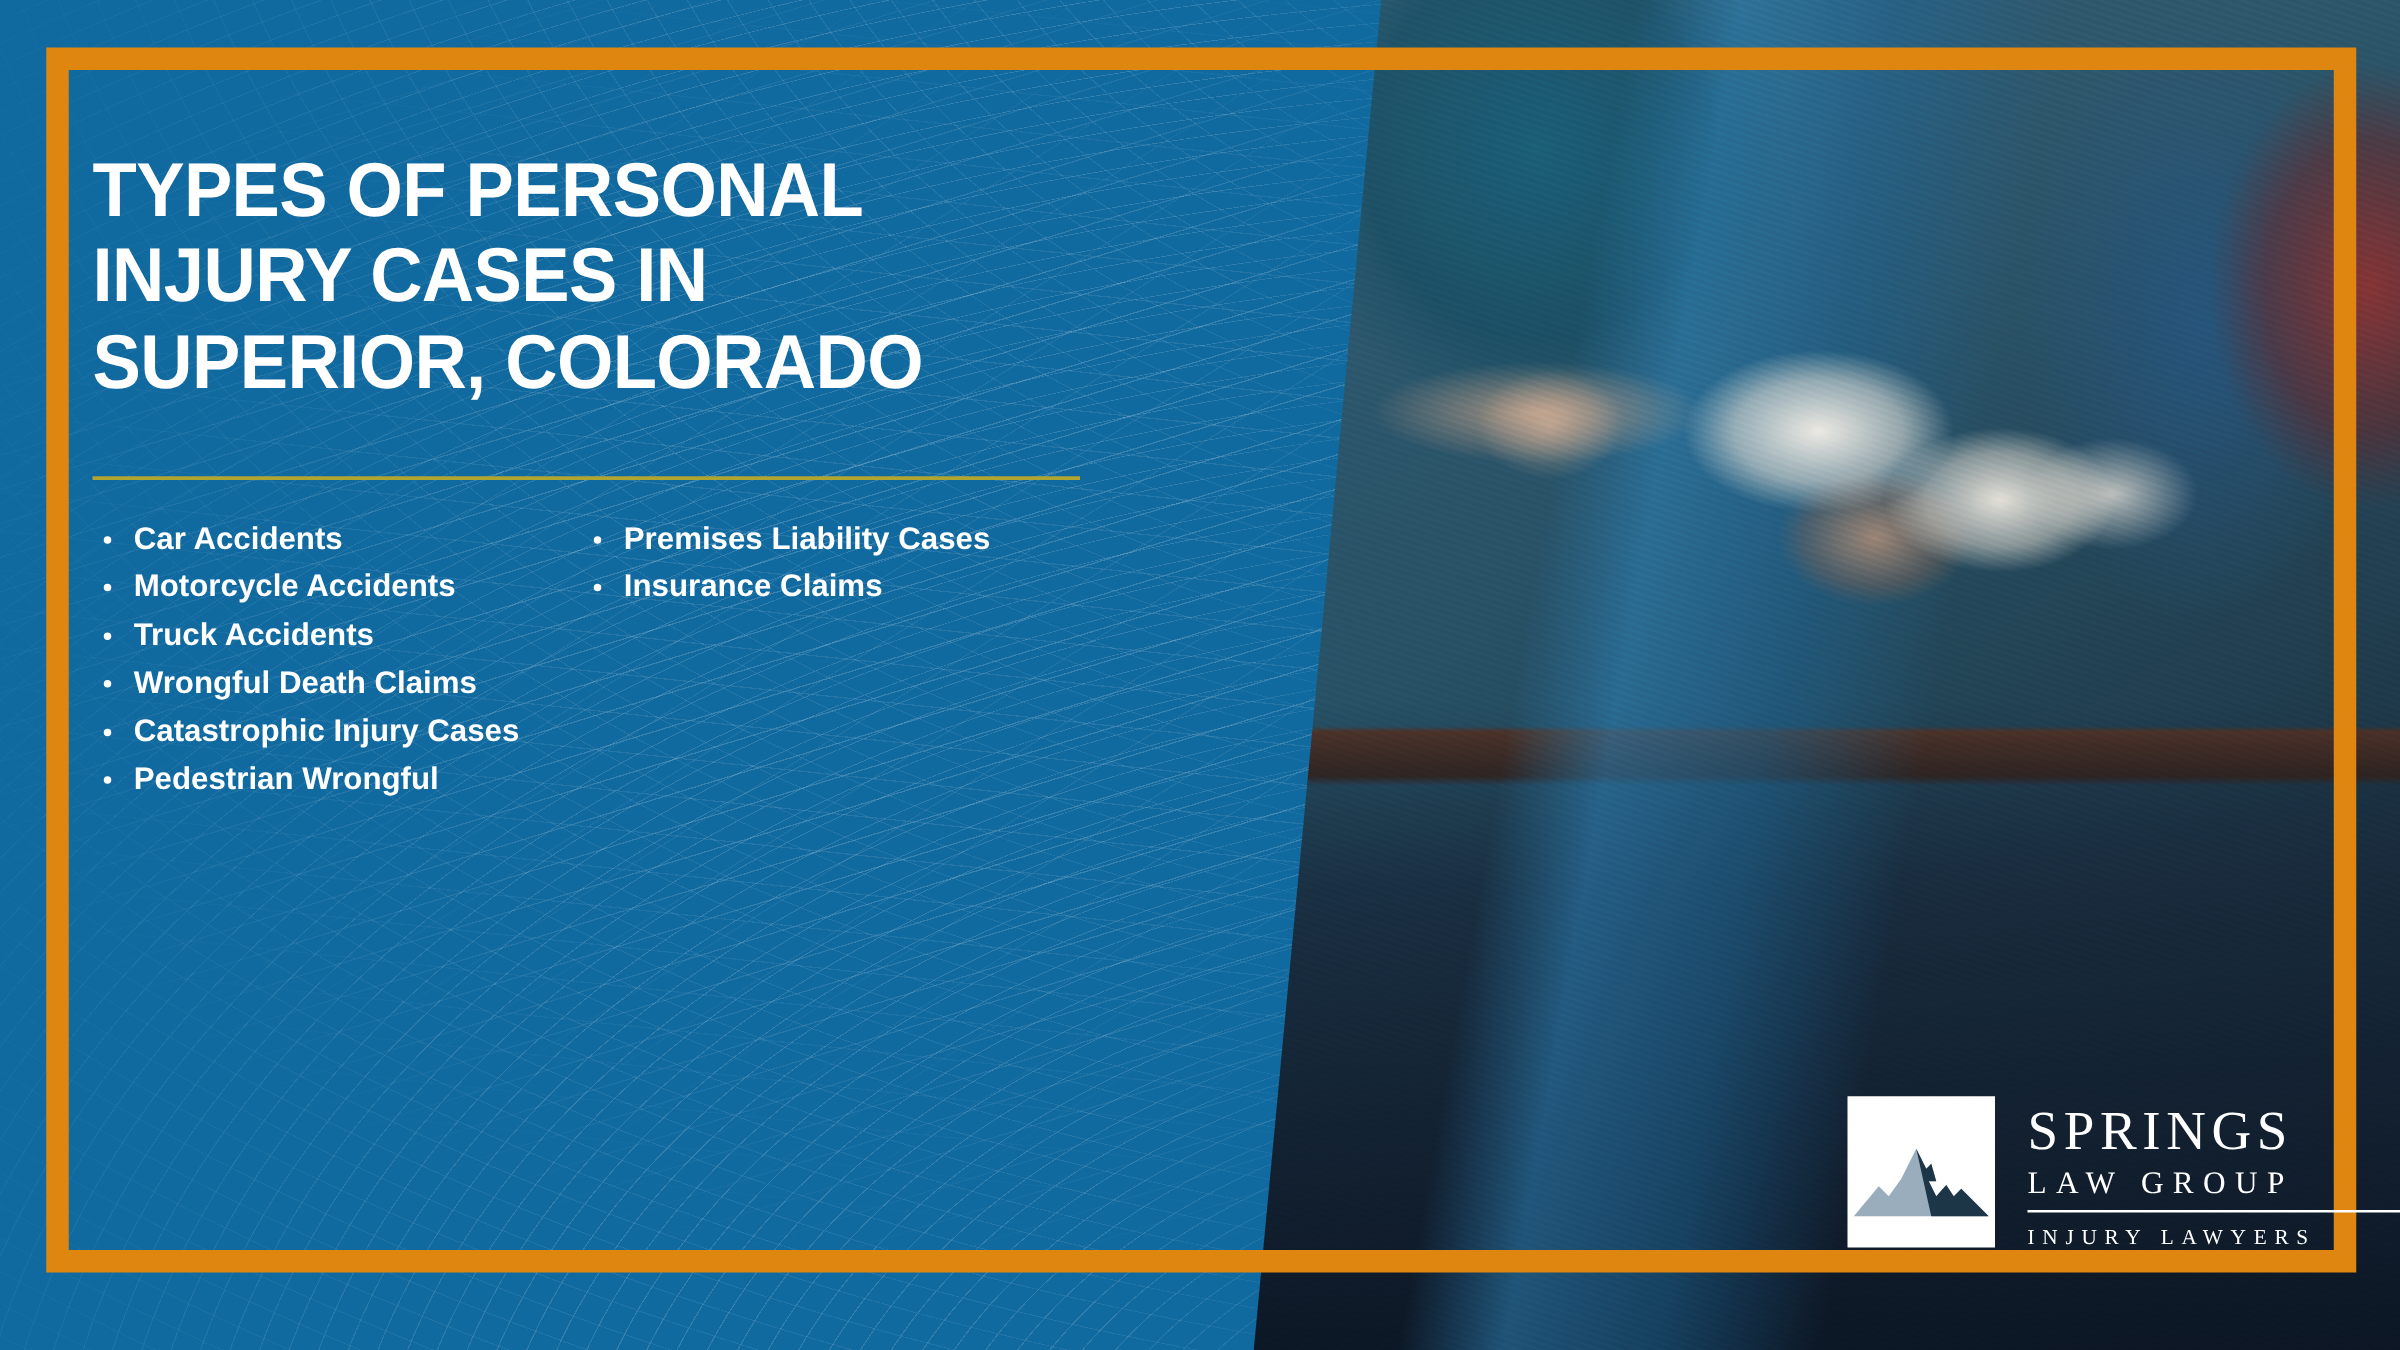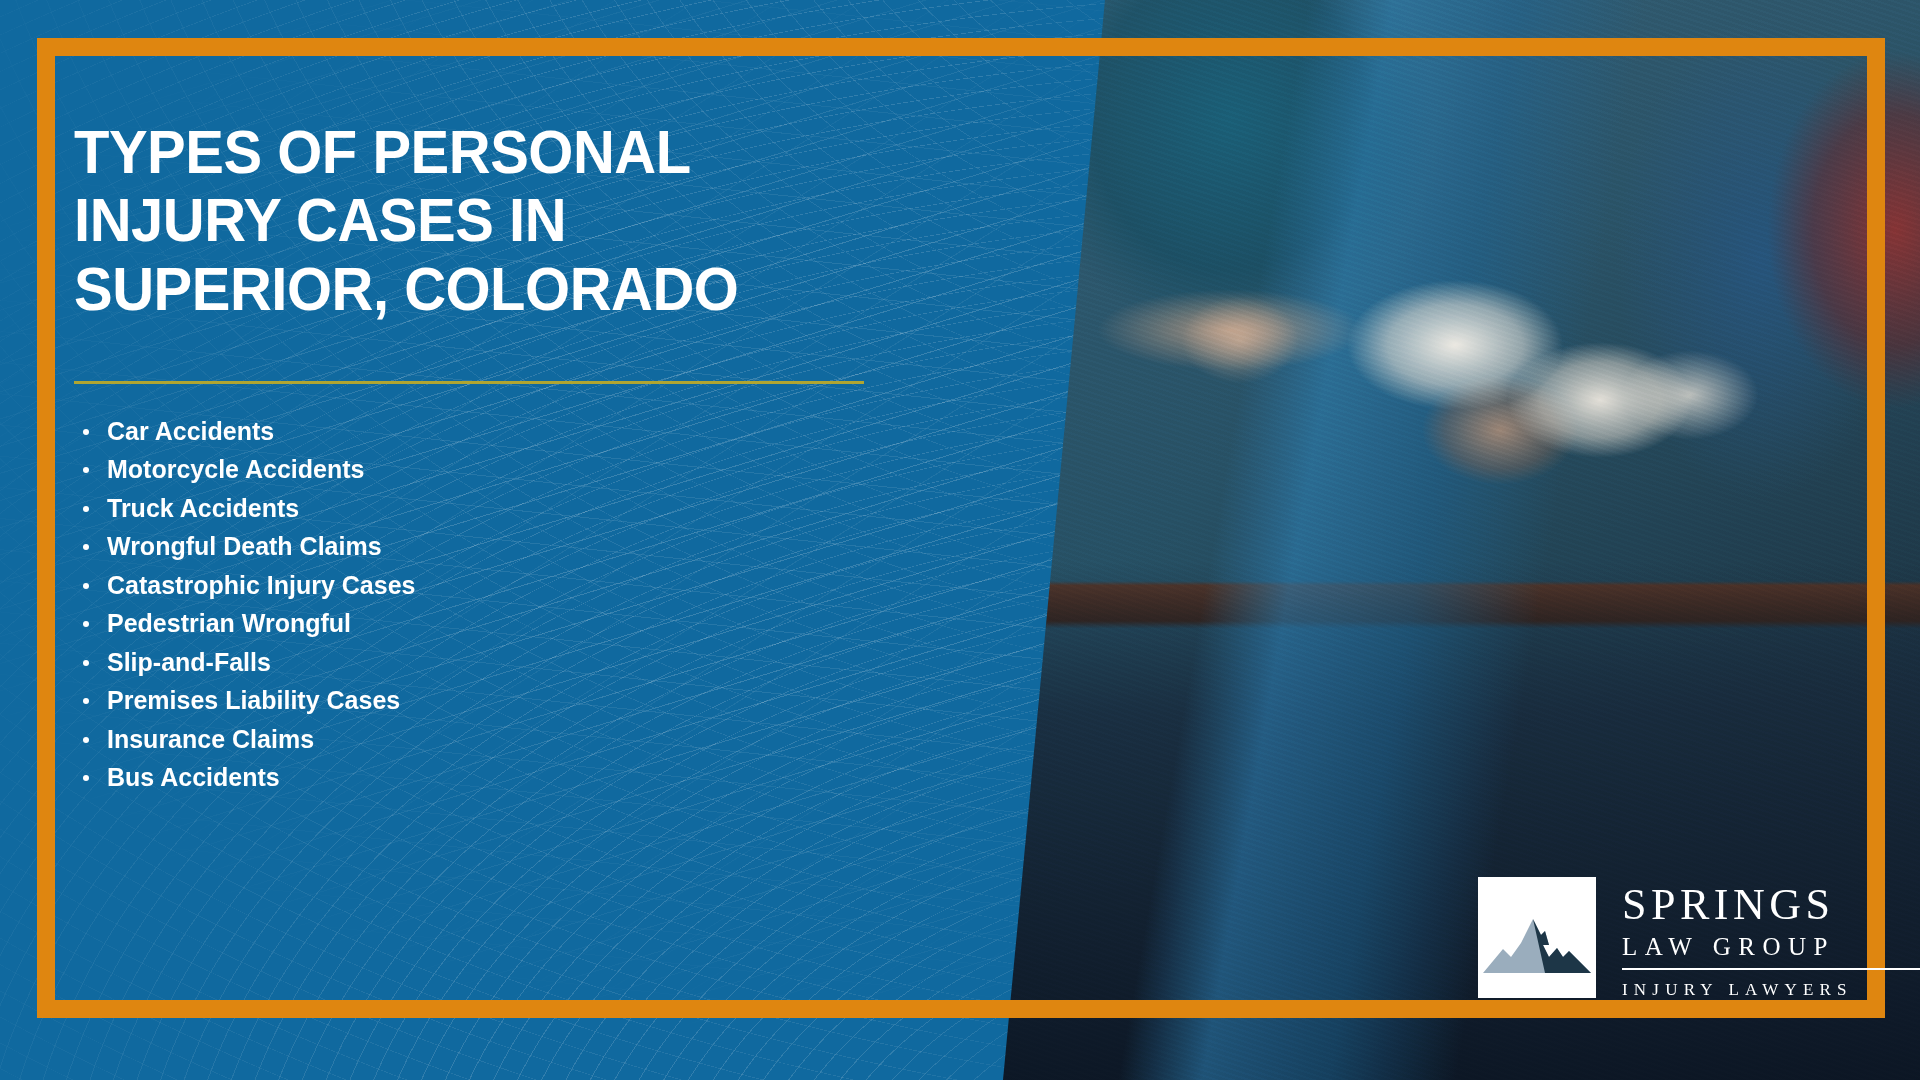--- a/index.html
+++ b/index.html
@@ -115,22 +115,21 @@
     color:#f4f7fa;
     font-size:25px;
     line-height:1.62;
     width:690px;
     font-weight:400;
   }
 
   #lists{
     margin-top:30px;
     display:flex;
-    gap:0px;
-    flex-direction:column;
+    gap:12px;
   }
   .col{ width:380px; }
   .col ul{ list-style:none; }
   .col li{
     position:relative;
     color:#ffffff;
     font-weight:700;
     font-size:25px;
     line-height:1.42;
     padding-left:33px;
@@ -220,24 +219,22 @@
           <li>Motorcycle Accidents</li>
           <li>Truck Accidents</li>
           <li>Wrongful Death Claims</li>
           <li>Catastrophic Injury Cases</li>
           <li>Pedestrian Wrongful</li>
         </ul>
       </div>
 
       <div class="col">
         <ul>
-          <li>Slip-and-Falls</li>
           <li>Premises Liability Cases</li>
           <li>Insurance Claims</li>
-          <li>Bus Accidents</li>
         </ul>
       </div>
 
     </div>
   </div>
 
   <div id="logo">
     <div id="logo-mark">
       <svg viewBox="0 0 108 72" xmlns="http://www.w3.org/2000/svg" aria-hidden="true">
         <path d="M0 68 L20 44 L28 52 L38 38 L50 14 L58 30 L62 26 L66 40 L60 40 L66 52 L74 43 L80 52 L86 46 L108 68 Z" fill="#9aadbd"></path>

